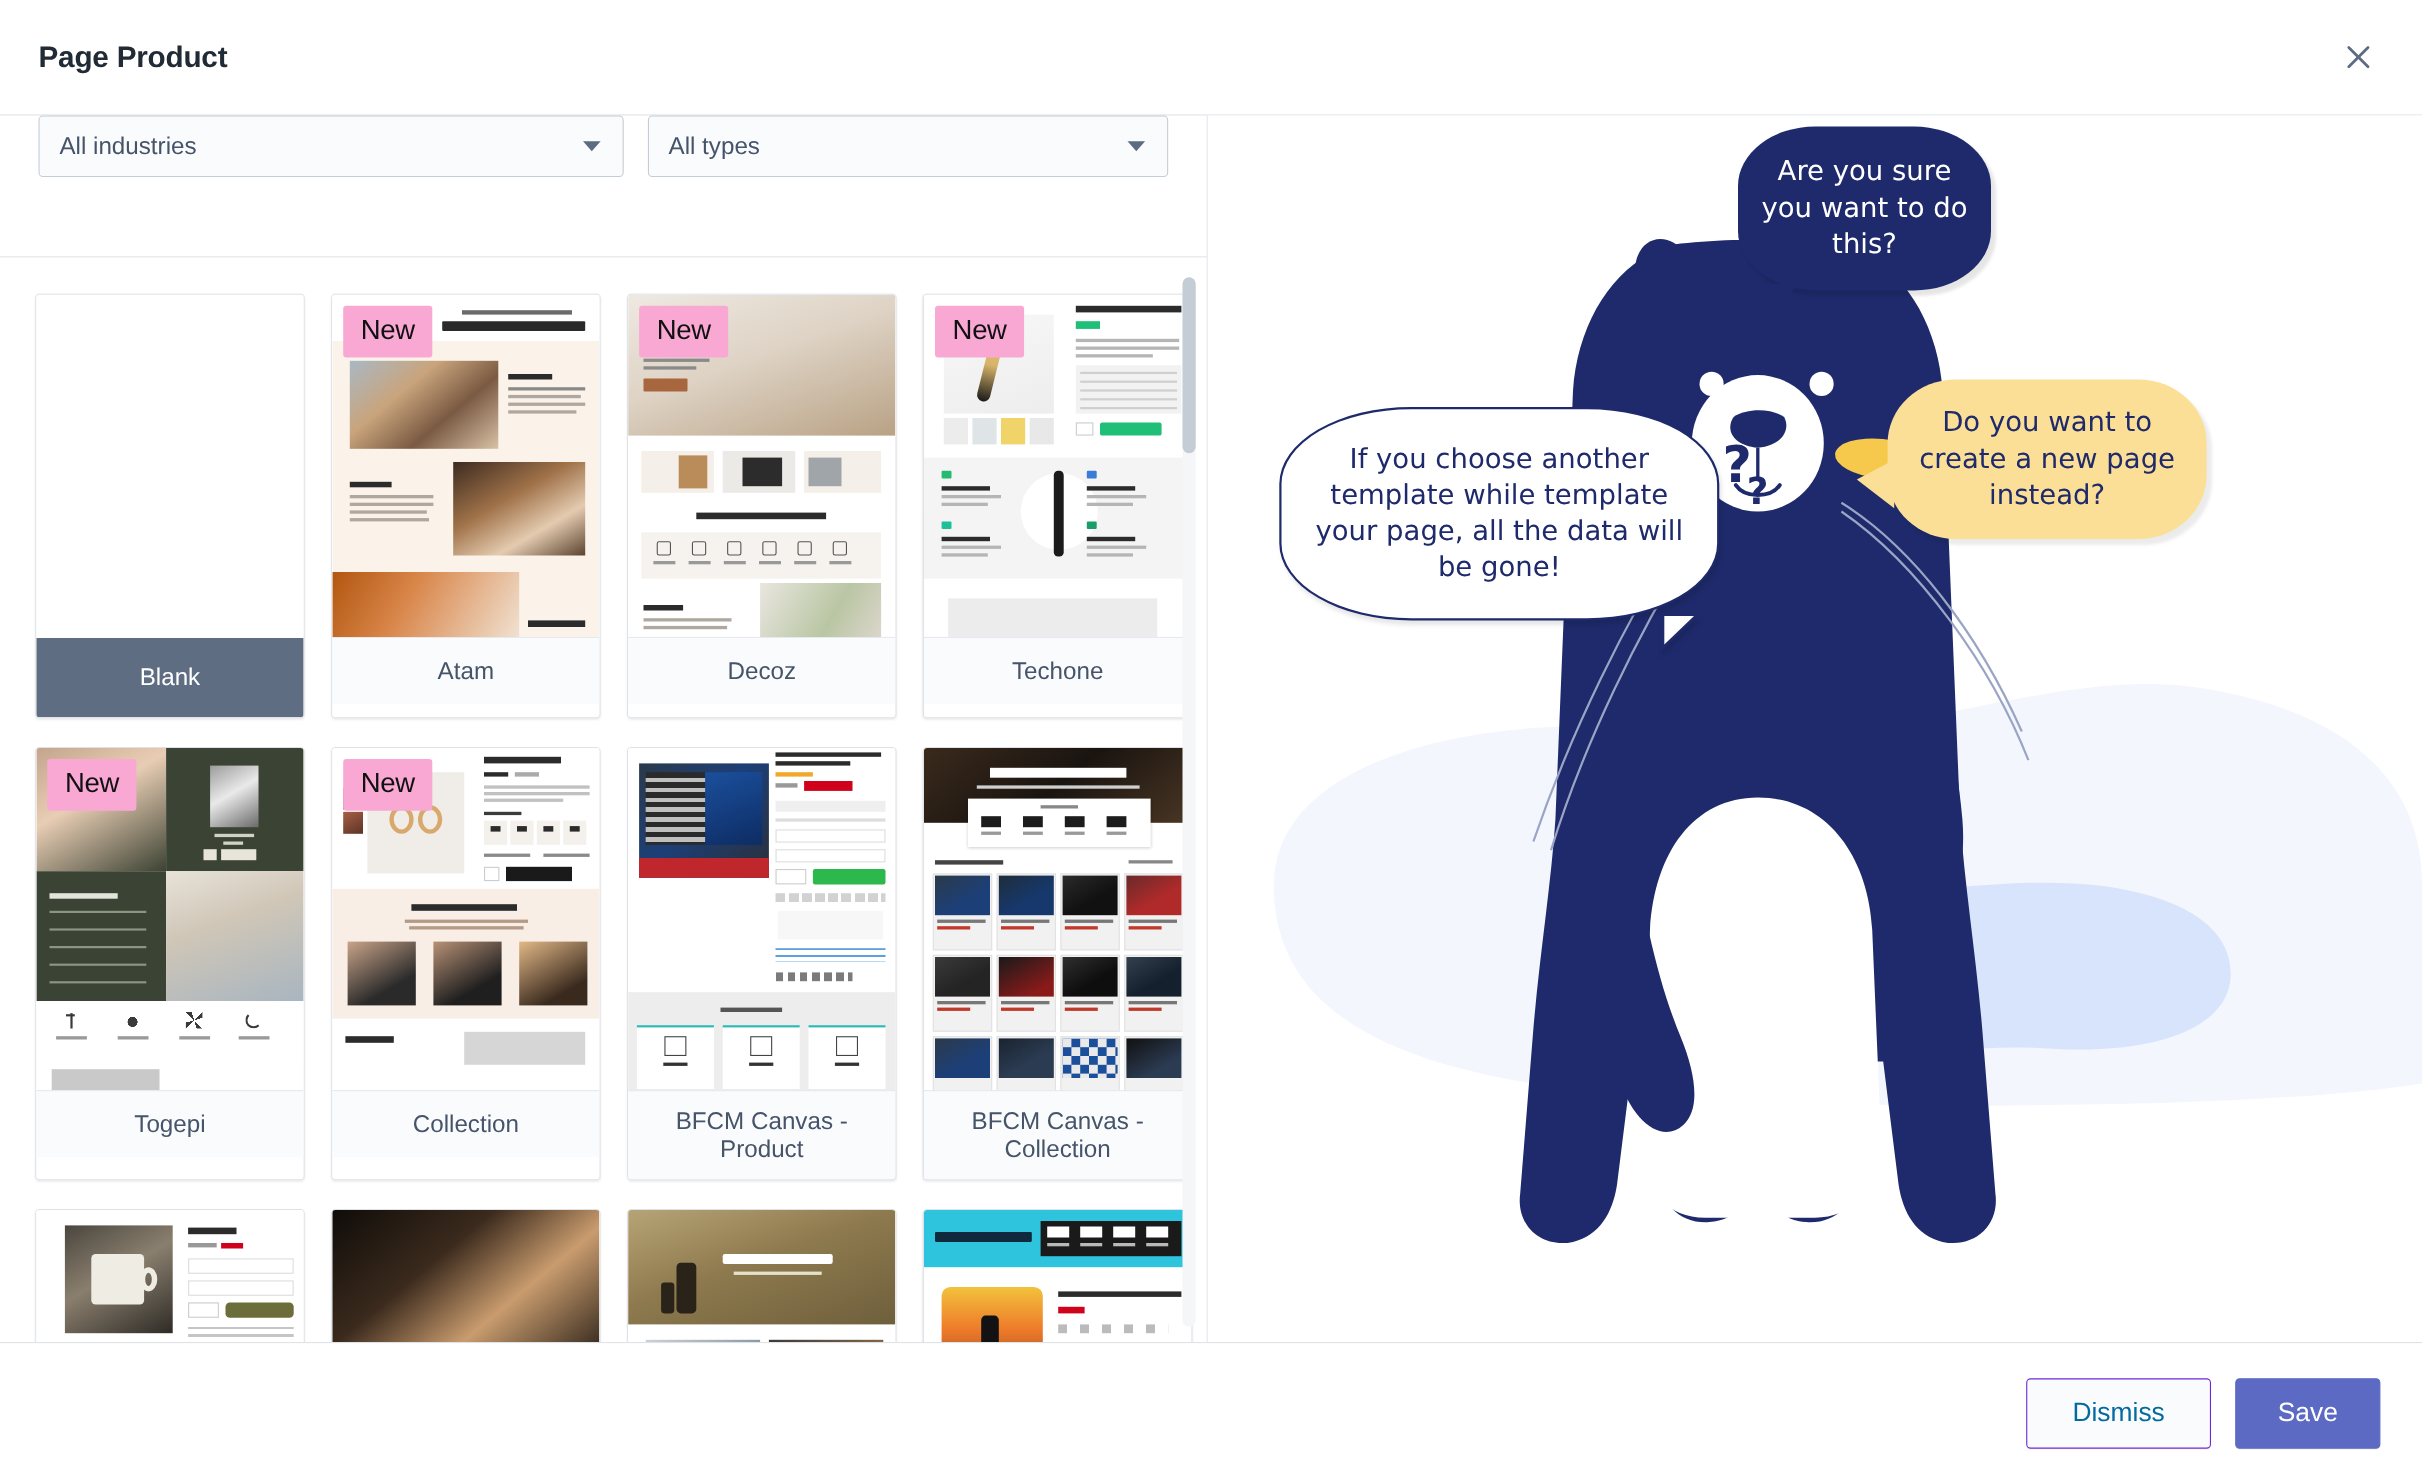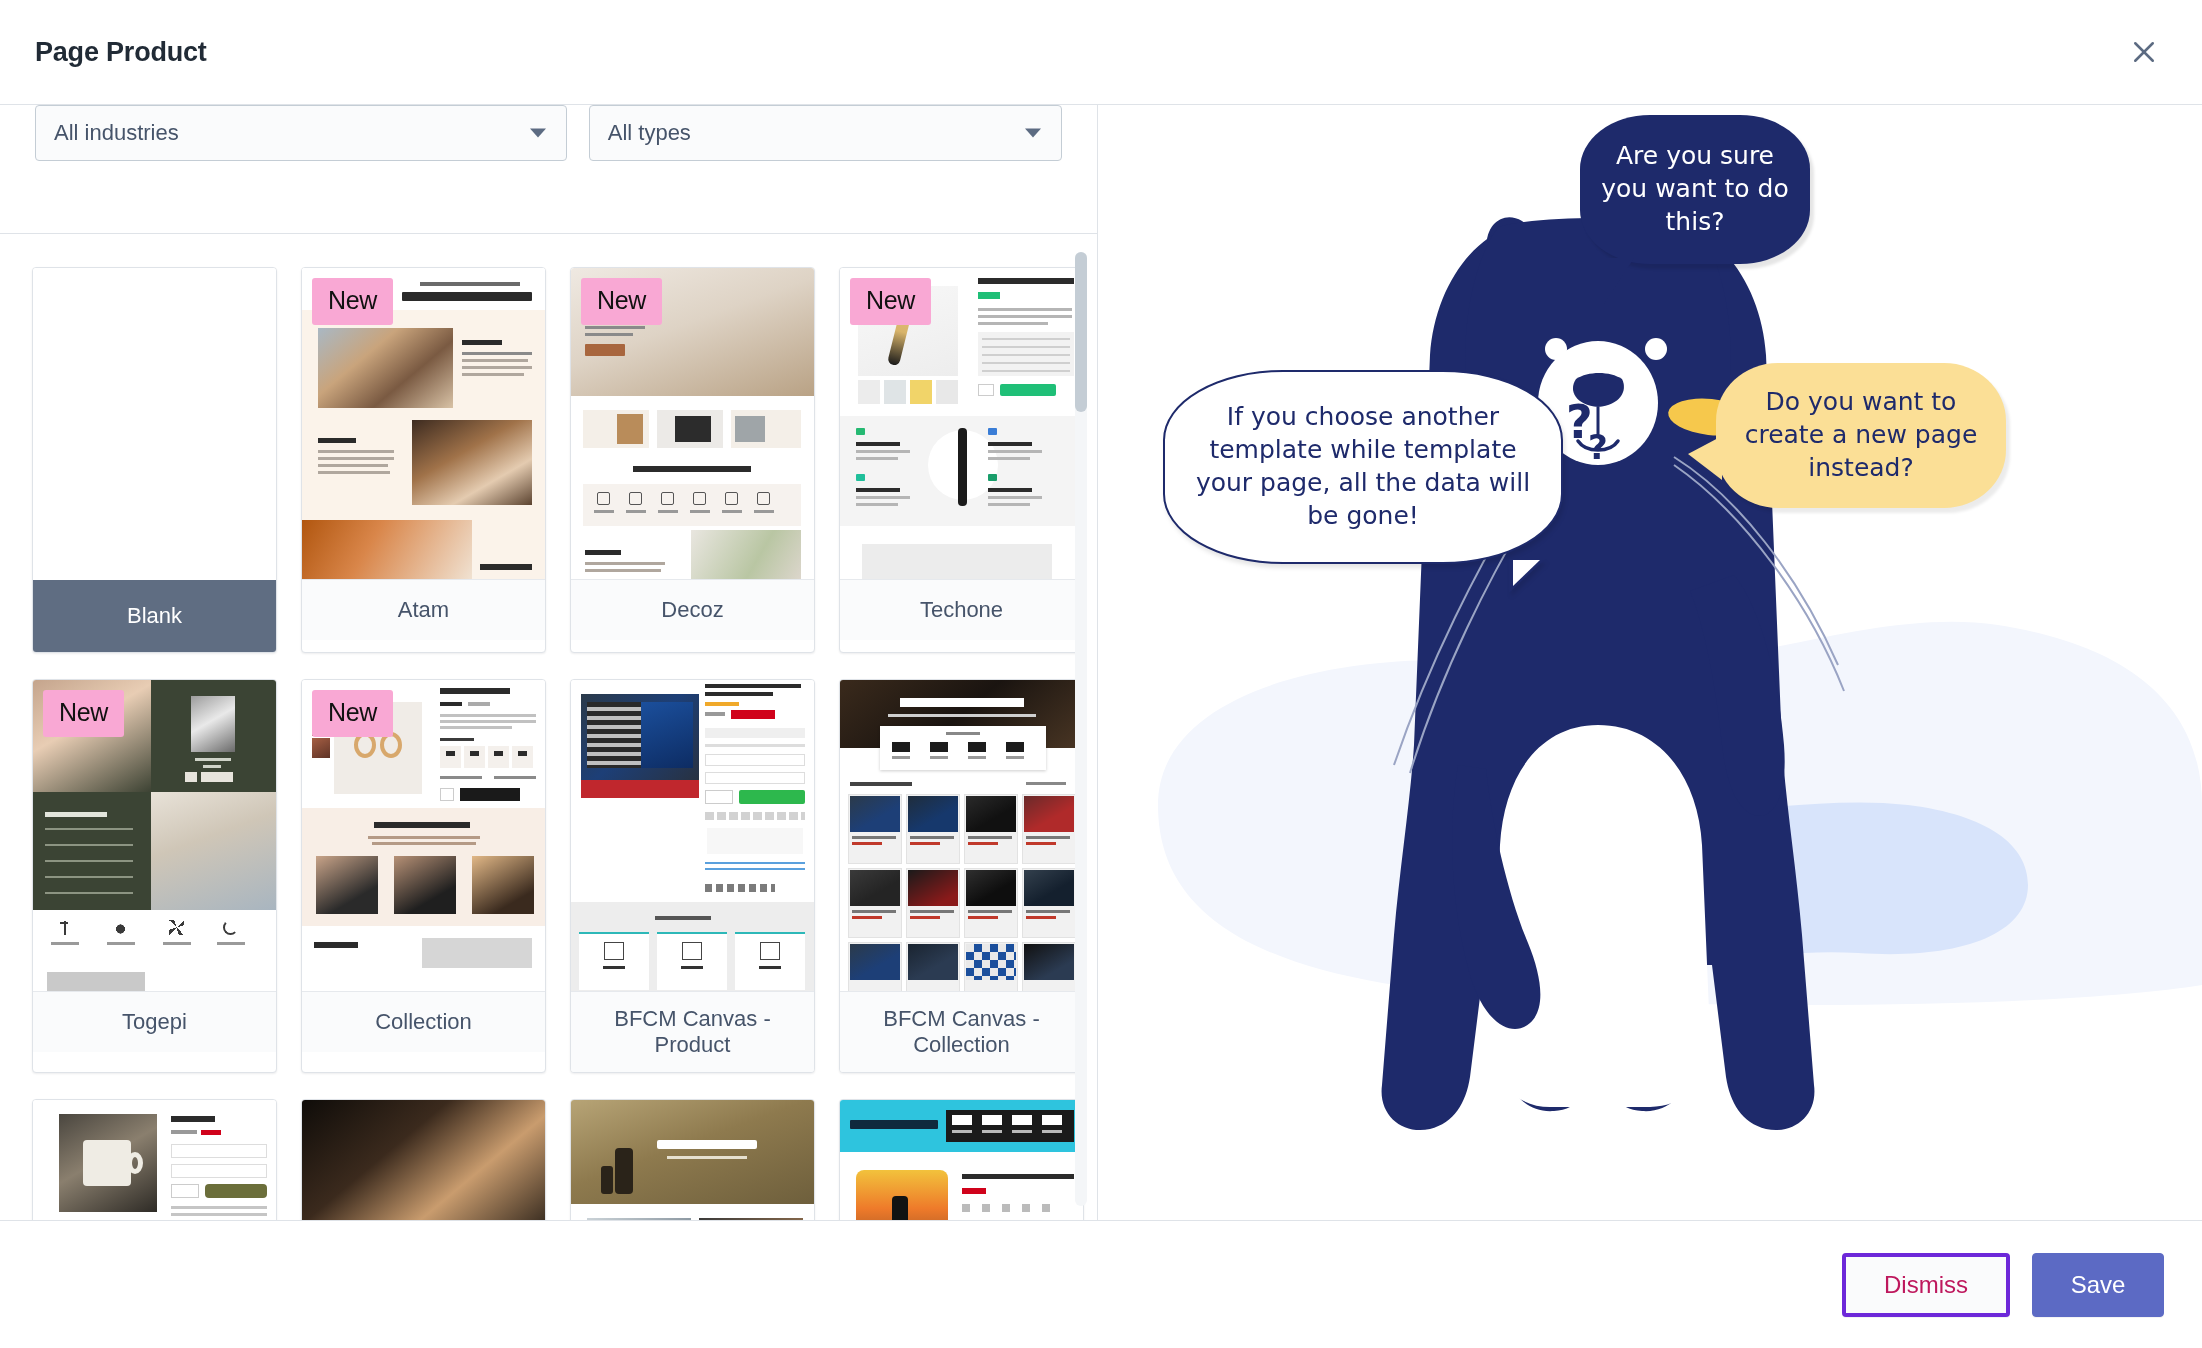--- a/index.html
+++ b/index.html
@@ -143,21 +143,21 @@
   }
   .bubble-navy .tail {
     position:absolute; left:24px; bottom:-40px;
     width:0;height:0;
     border-left:30px solid #1e2a6b;
     border-right:14px solid transparent;
     border-bottom:46px solid transparent;
   }
 
   .bubble-yellow {
-    left:618px; top:258px; width:290px;
+    left:618px; top:240px; width:290px;
     padding:22px 20px 24px;
     color:#1e2a6b; font-size:25px;
     background:#fbdf96; border-radius:62px/58px;
     box-shadow:4px 5px 3px rgba(0,0,0,0.08);
   }
   .bubble-yellow .tail {
     position:absolute; left:-28px; top:50%;
     width:0;height:0;
     border-top:18px solid transparent;
     border-bottom:26px solid transparent;
@@ -176,21 +176,21 @@
     flex:0 0 128px; display:flex; align-items:center; justify-content:flex-end;
     gap:22px; padding-right:38px; background:#fff;
     border-top:1px solid #dfe3e8;
   }
   .btn {
     font-size:24px; border-radius:4px; cursor:pointer;
     display:flex; align-items:center; justify-content:center;
   }
   .btn-dismiss {
     width:168px; height:64px; background:#fafbfc;
-    border:4px solid #6d28d9; color:#be185d;
+    border:1px solid #6d28d9; color:#0369a1;
     box-shadow:0 1px 0 rgba(22,29,37,0.05);
   }
   .btn-save {
     width:132px; height:64px; background:#5c6ac4;
     border:1px solid #5c6ac4; color:#fff;
     box-shadow:0 1px 0 rgba(22,29,37,0.05);
   }
 
   
   .mini { position:absolute; inset:0; font-size:4px; overflow:hidden; }

